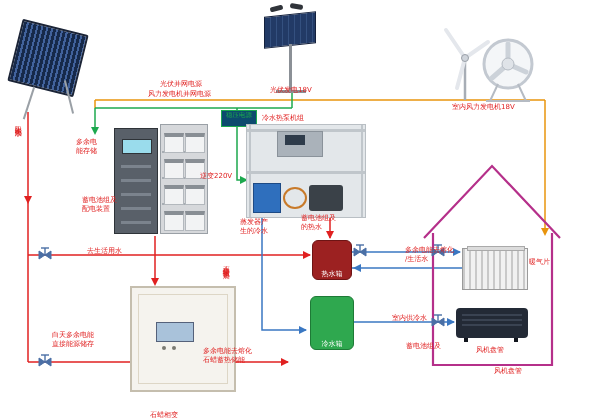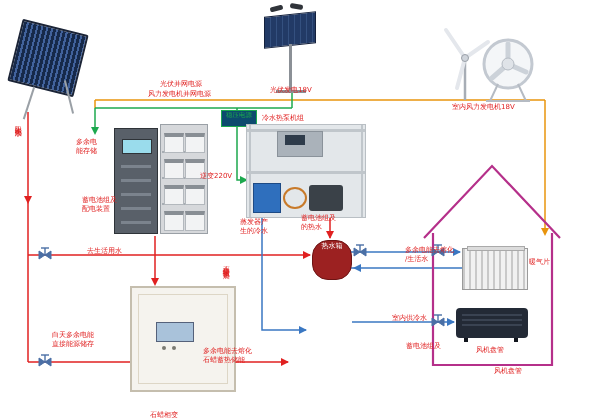--- a/index.html
+++ b/index.html
@@ -54,21 +54,21 @@
   .hp .bar{position:absolute;left:0;width:118px;height:3px;background:#c0c6cb;}
   .hp .panel{position:absolute;left:30px;top:6px;width:44px;height:24px;background:#aab2ba;border:1px solid #8a929a;}
   .hp .screen{position:absolute;left:38px;top:10px;width:20px;height:10px;background:#2e3b4a;}
   .hp .blue-unit{position:absolute;left:6px;top:58px;width:26px;height:28px;background:#2f6fbd;border:1px solid #1d4a85;}
   .hp .comp{position:absolute;left:62px;top:60px;width:34px;height:26px;background:#3a4148;border-radius:3px;}
   .hp .coil{position:absolute;left:36px;top:62px;width:20px;height:18px;border:2px solid #c87a2a;border-radius:50%;}
   .hp .postl{position:absolute;left:2px;top:0;width:2px;height:92px;background:#c0c6cb;}
   .hp .postr{position:absolute;right:2px;top:0;width:2px;height:92px;background:#c0c6cb;}
 
   
-  .tank{display:flex;align-items:flex-start;justify-content:center;color:#fff;font-size:7px;border-radius:16px;}
+  .tank{display:flex;align-items:flex-end;justify-content:center;color:#fff;font-size:7px;border-radius:6px;}
   .tank.hot{background:var(--tank_red);border:1px solid #6d1414;}
   .tank.cold{background:var(--cold_green);border:1px solid #1e7a36;}
 
   
   .inv{background:#f5f3ee;border:2px solid #c5beae;}
   .inv-inner{position:absolute;left:6px;top:6px;right:6px;bottom:6px;border:1px solid #ddd6c6;}
   .inv-screen{position:absolute;left:24px;top:34px;width:36px;height:18px;background:#a9c2da;border:1px solid #55617a;}
   .inv-btn{position:absolute;width:4px;height:4px;border-radius:50%;background:#7a7a72;}
 
   
@@ -213,20 +213,23 @@
     <div class="screen"></div>
     <div class="blue-unit"></div>
     <div class="coil"></div>
     <div class="comp"></div>
   </div>
 
   <div class="equip tank hot" style="left:312px;top:240px;width:38px;height:38px">
     <span>热水箱</span>
   </div>
 
+  <div class="equip tank cold" style="left:310px;top:296px;width:42px;height:52px">
+    <span>冷水箱</span>
+  </div>
 
   <div class="equip inv" style="left:130px;top:286px;width:102px;height:102px">
     <div class="inv-inner"></div>
     <div class="inv-screen"></div>
     <div class="inv-btn" style="left:30px;top:58px"></div>
     <div class="inv-btn" style="left:40px;top:58px"></div>
   </div>
 
   <div class="equip rad" style="left:462px;top:248px;width:64px;height:40px">
     <div class="rad-top"></div>

